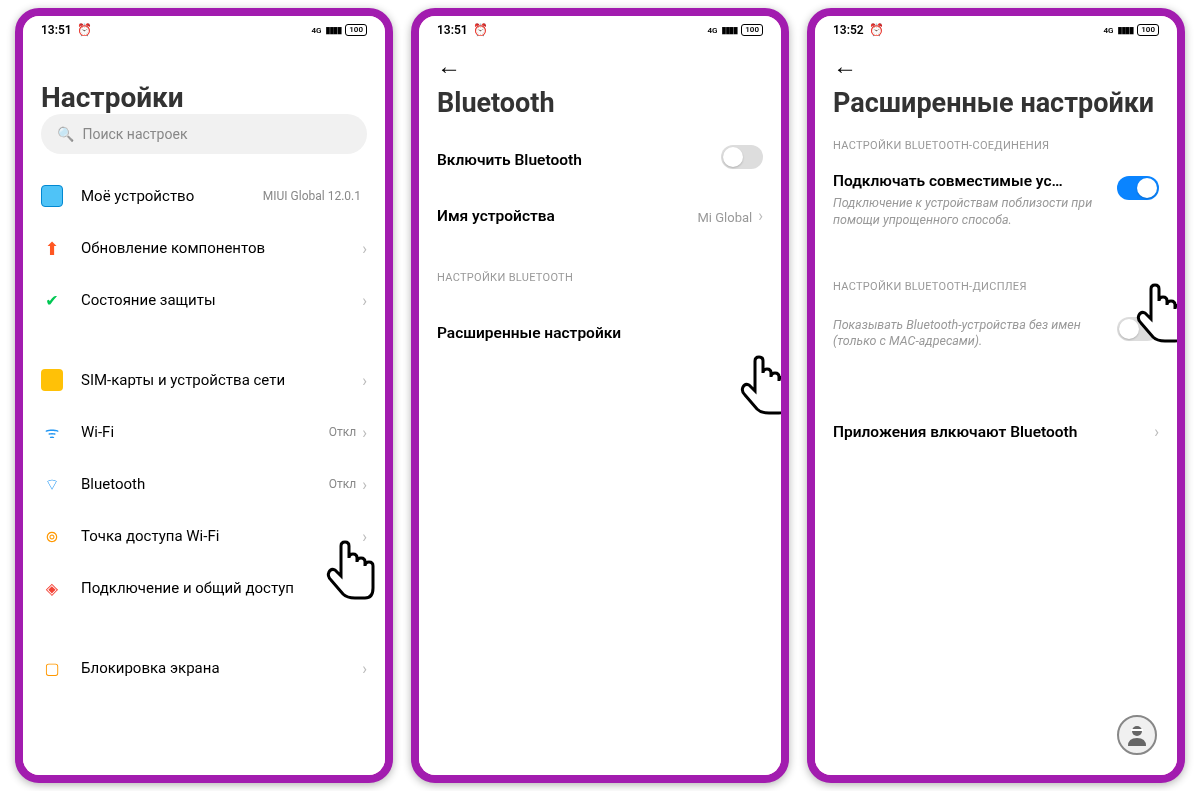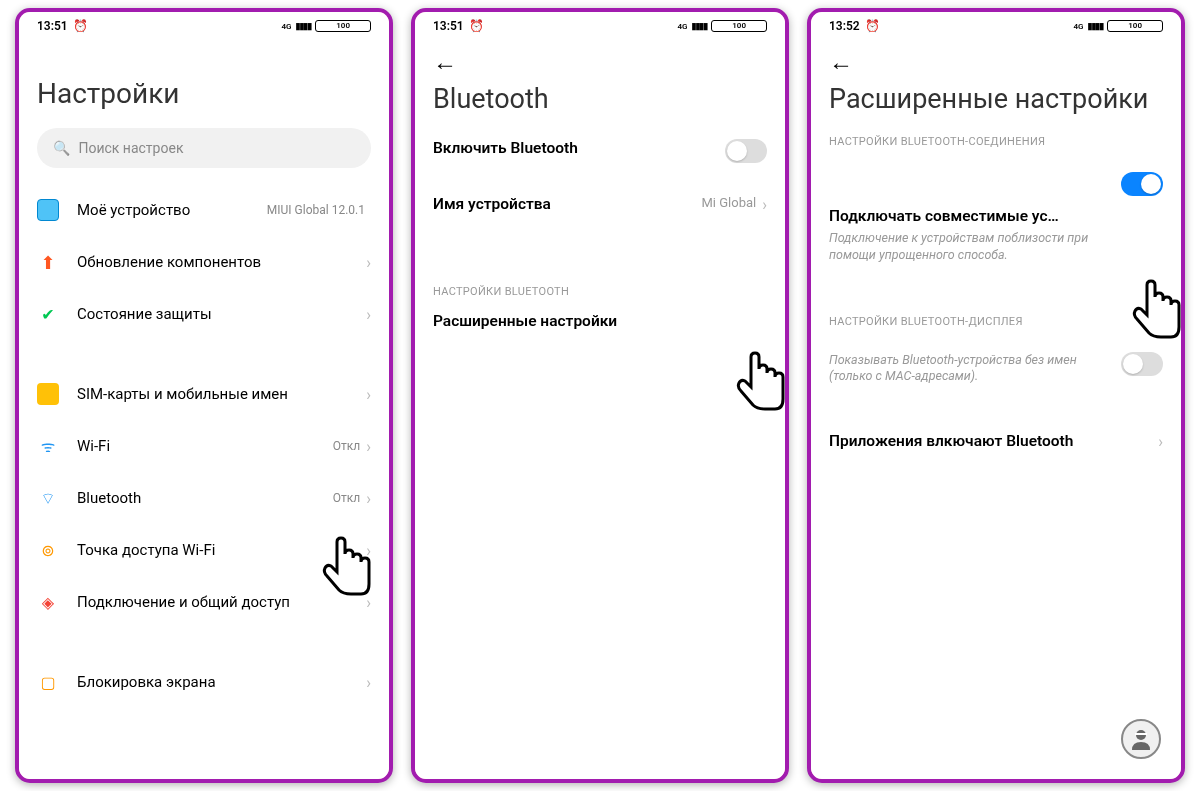--- a/index.html
+++ b/index.html
@@ -7,22 +7,22 @@
     background: #fff;
     font-family: -apple-system, BlinkMacSystemFont, "Segoe UI", Roboto, Arial, sans-serif;
     display: flex;
     gap: 18px;
     padding: 8px;
     justify-content: center;
   }
   .phone {
     width: 378px;
     height: 775px;
-    border: 4px solid #a21caf;
-    border-radius: 15px;
+    border: 8px solid #a21caf;
+    border-radius: 24px;
     background: #f9a8d4;
     position: relative;
     overflow: hidden;
     box-shadow: 0 2px 8px rgba(0,0,0,.3);
     flex-shrink: 0;
   }
   .screen {
     width: 100%;
     height: 100%;
     background: #fff;
@@ -40,37 +40,36 @@
     color: #000;
   }
   .statusbar .left { display: flex; align-items: center; gap: 6px; }
   .statusbar .right { display: flex; align-items: center; gap: 4px; }
   .alarm-icon { font-size: 12px; }
   .signal { font-size: 9px; color: #000; letter-spacing: -1px; }
   .battery-box {
     border: 1px solid #000;
     border-radius: 3px;
     font-size: 8px;
-    padding: 0 20px;
+    padding: 0 3px;
     line-height: 10px;
     font-weight: 600;
   }
   .content {
     flex: 1;
     overflow: hidden;
     padding: 0 18px;
   }
   .back-row { height: 44px; display: flex; align-items: center; }
   .back-arrow { font-size: 24px; color: #000; cursor: pointer; }
   .page-title {
     font-size: 28px;
-    font-weight: 400;
+    font-weight: 700;
     color: #333;
     margin-top: 38px;
-    margin-bottom: 18px;
     line-height: 1.15;
   }
   .page-title.sub { margin-top: 0; font-size: 27px; }
   .search-pill {
     background: #f1f1f1;
     border-radius: 22px;
     height: 40px;
     display: flex;
     align-items: center;
     padding: 0 16px;
@@ -107,21 +106,21 @@
   }
   .item-value {
     font-size: 12px;
     color: #888;
     margin-right: 6px;
   }
   .chev { color: #bbb; font-size: 16px; }
   .gap-block { height: 28px; }
   .bt-row {
     display: flex;
-    align-items: flex-start;
+    align-items: flex-end;
     min-height: 56px;
     padding: 6px 0;
     cursor: pointer;
   }
   .bt-label { flex: 1; font-size: 15.5px; font-weight: 600; color: #000; }
   .bt-val { font-size: 13px; color: #999; margin-right: 6px; }
   .toggle {
     width: 42px; height: 24px; border-radius: 12px;
     background: #ddd; position: relative; flex-shrink: 0;
   }
@@ -134,21 +133,21 @@
   .toggle.on::after { left: auto; right: 2px; }
   .section-header {
     font-size: 11px;
     color: #999;
     letter-spacing: .3px;
     margin-top: 40px;
     margin-bottom: 8px;
     text-transform: uppercase;
   }
   .adv-row { padding: 12px 0; }
-  .adv-label { font-size: 15.5px; font-weight: 600; color: #000; line-height: 1.25; margin-top: 39px; }
+  .adv-label { font-size: 15.5px; font-weight: 600; color: #000; line-height: 1.25; }
   .adv-desc { font-size: 12.5px; color: #999; line-height: 1.3; margin-top: 4px; font-style: italic; }
   .adv-flex { display: flex; align-items: flex-start; gap: 10px; }
   .adv-flex .txt { flex: 1; }
   .adv-flex .toggle { margin-top: 4px; }
   .hand-cursor {
     position: absolute;
     width: 64px;
     height: 76px;
     pointer-events: none;
     z-index: 50;
@@ -214,21 +213,21 @@
       <div class="list-item">
         <span class="icon-box ic-shield">✔</span>
         <span class="item-label">Состояние защиты</span>
         <span class="chev">›</span>
       </div>
 
       <div class="gap-block"></div>
 
       <div class="list-item">
         <span class="icon-box ic-sim"></span>
-        <span class="item-label">SIM-карты и мобильные имен</span>
+        <span class="item-label">SIM-карты и устройства сети</span>
         <span class="chev">›</span>
       </div>
       <div class="list-item">
         <span class="icon-box ic-wifi">ᯤ</span>
         <span class="item-label">Wi-Fi</span>
         <span class="item-value">Откл</span>
         <span class="chev">›</span>
       </div>
       <div class="list-item">
         <span class="icon-box ic-bt">⌔</span>

